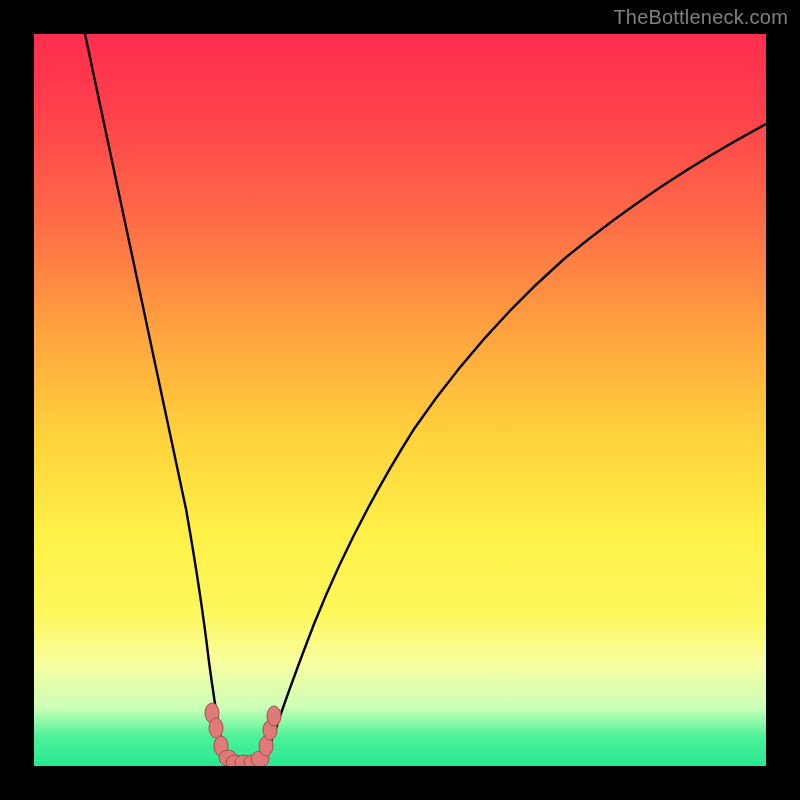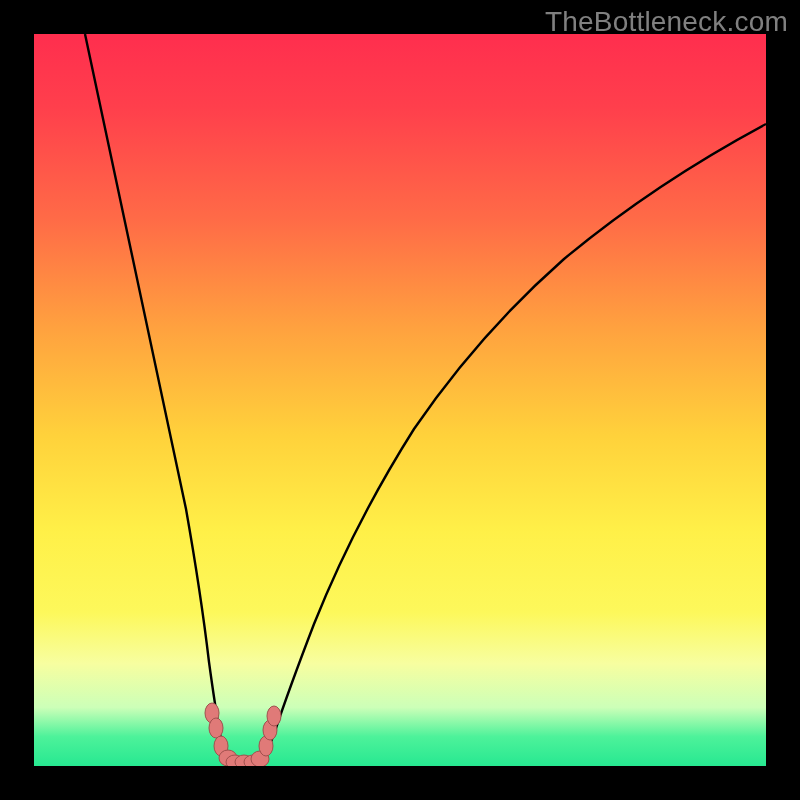--- a/index.html
+++ b/index.html
@@ -37,21 +37,21 @@
       #ccffb8 92%,
       #4df29a 96%,
       #27e891 100%
     );
   }
   .watermark {
     position: absolute;
     top: 6px;
     right: 12px;
     color: #808080;
-    font-size: 28px;
+    font-size: 20px;
     letter-spacing: 0.2px;
     font-weight: 500;
   }
   svg.curves {
     position: absolute;
     top: 0;
     left: 0;
     width: 732px;
     height: 732px;
   }

